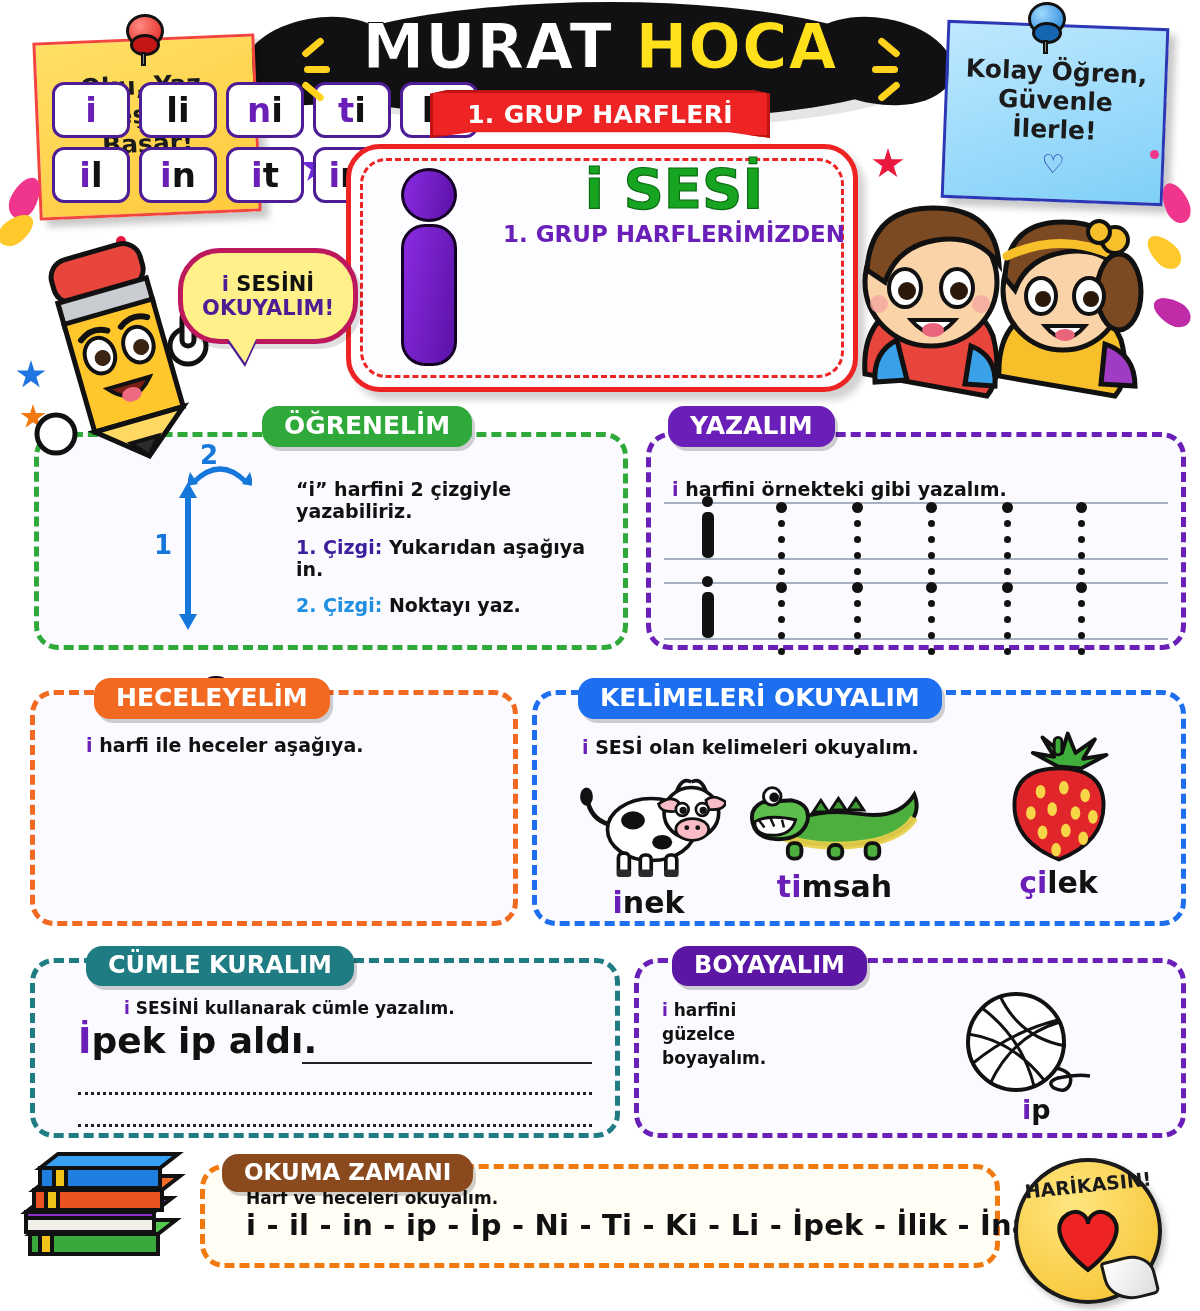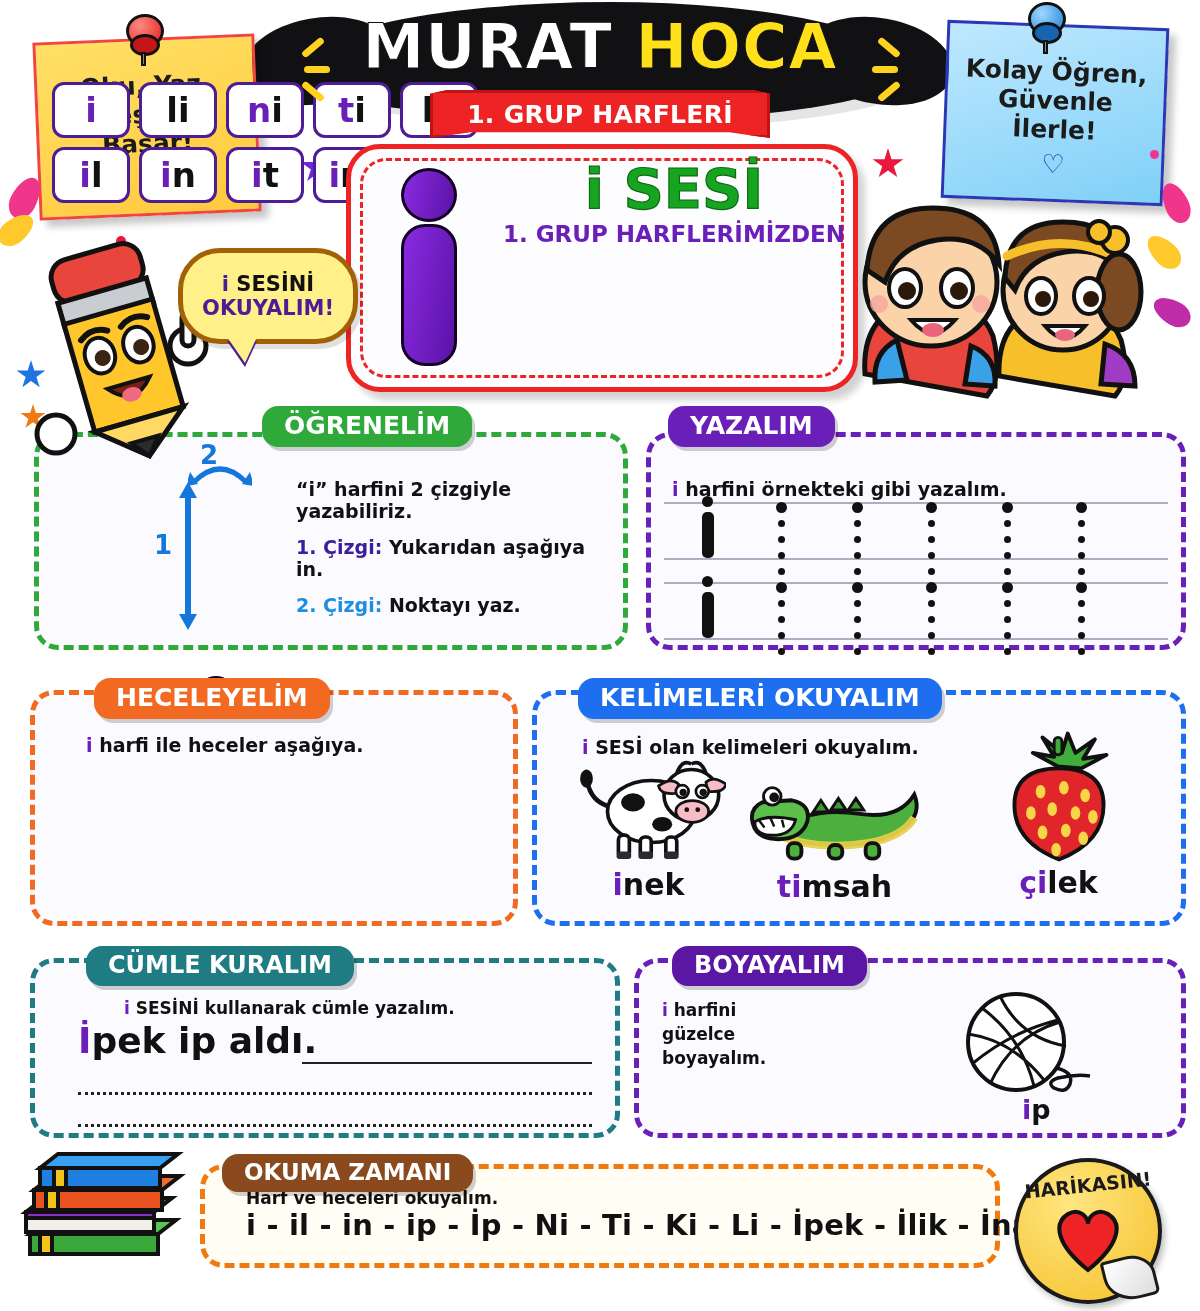--- a/index.html
+++ b/index.html
@@ -97,21 +97,21 @@
   .letter-i .dot { position:absolute; left:50%; transform:translateX(-50%);
     border-radius:50%; }
   .letter-i .stem{ position:absolute; left:50%; transform:translateX(-50%);
     border-radius: 24px; }
   .li-purple .dot, .li-purple .stem{
     background: linear-gradient(100deg,#8A2BE2,#5B12A6); border:3px solid #140024;}
 
   
   .bubble {
     left: 178px; top: 248px; width: 180px; height: 96px; z-index: 6;
-    background:#FFF08A; border: 5px solid #a16207; border-radius: 42px;
+    background:#FFF08A; border: 5px solid #be185d; border-radius: 42px;
     display:flex; flex-direction:column; align-items:center; justify-content:center;
     box-shadow: 4px 5px 0 rgba(0,0,0,.12);
   }
   .bubble .l1{ font-size: 21px; font-weight: 900; color:#111;
      font-family:"DejaVu Sans", sans-serif;}
   .bubble .l1 b{ color:#4C1D95; }
   .bubble .l2{ font-size: 21px; font-weight: 900; color:#4C1D95;
      font-family:"DejaVu Sans", sans-serif;}
   .bubble:after{ content:""; position:absolute; left:44px; bottom:-24px;
     width:0;height:0; border-left:18px solid transparent; border-right:12px solid transparent;
@@ -531,21 +531,21 @@
       </div>
   </div>
 
   <div class="panel" id="sec-kelimeler"></div>
   <div class="abs tab" style="left:578px;top:678px;font-size:25px;background:#1E6FF0;">KELİMELERİ OKUYALIM</div>
   <div class="abs lead" style="left:582px;top:736px;">
     <span class="hl">i</span>
     <span>SESİ olan kelimeleri okuyalım.</span>
   </div>
 
-  <div class="abs wordcol" style="left:556px;top:740px;">
+  <div class="abs wordcol" style="left:556px;top:758px;">
     <div class="wordimg">
       <svg viewBox="0 0 170 120" width="155" height="118">
         <ellipse cx="88" cy="66" rx="48" ry="34" fill="#fff" stroke="#111" stroke-width="4"></ellipse>
         <ellipse cx="68" cy="56" rx="13" ry="10" fill="#111"></ellipse>
         <ellipse cx="100" cy="80" rx="11" ry="8" fill="#111"></ellipse>
         <rect x="52" y="92" width="12" height="24" rx="5" fill="#fff" stroke="#111" stroke-width="4"></rect>
         <rect x="76" y="94" width="12" height="22" rx="5" fill="#fff" stroke="#111" stroke-width="4"></rect>
         <rect x="104" y="94" width="12" height="22" rx="5" fill="#fff" stroke="#111" stroke-width="4"></rect>
         <rect x="50" y="110" width="16" height="8" rx="3" fill="#2b2b2b"></rect>
         <rect x="74" y="110" width="16" height="8" rx="3" fill="#2b2b2b"></rect>

